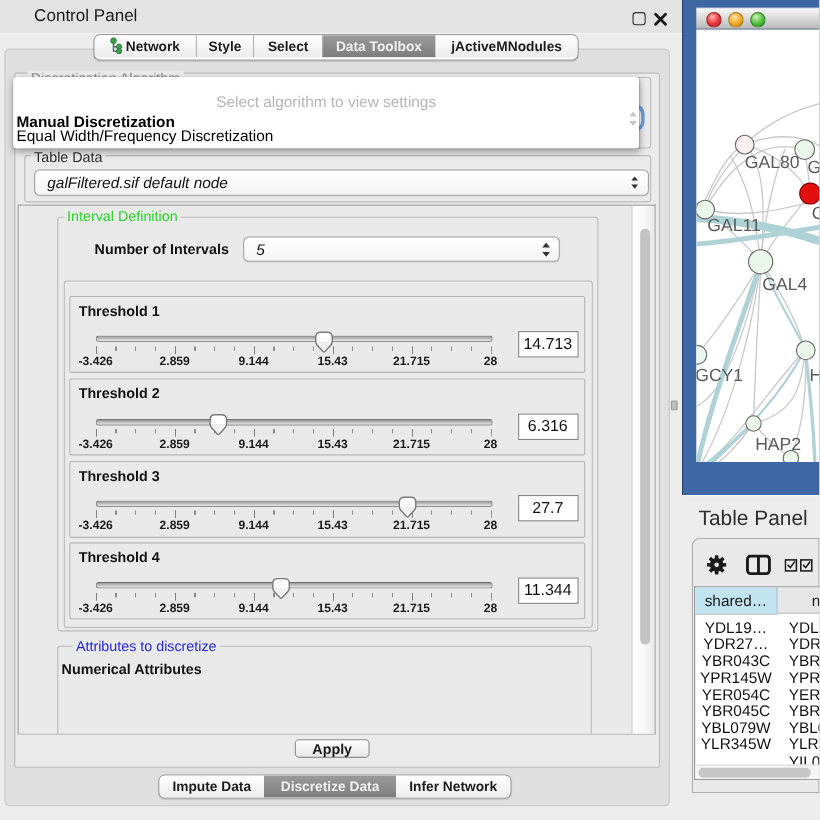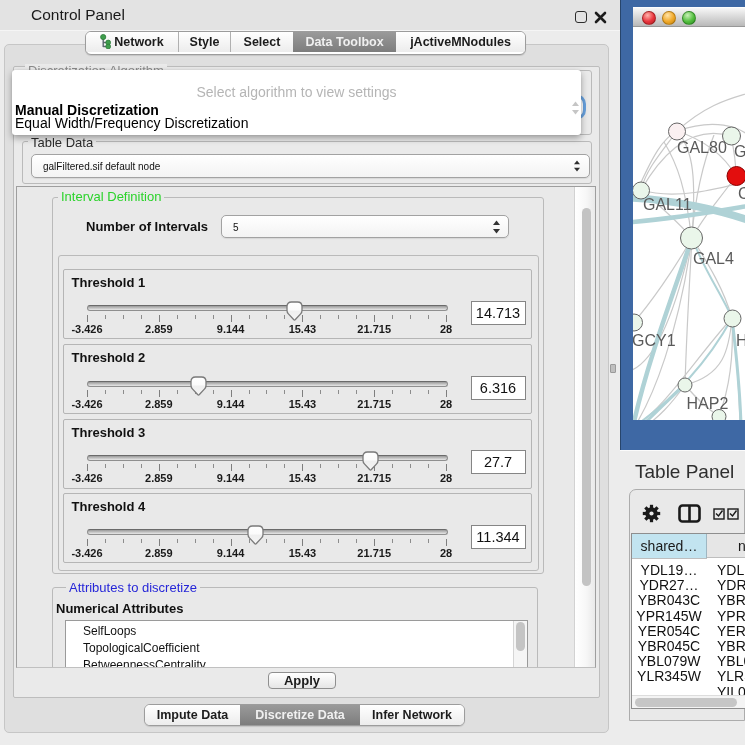--- a/index.html
+++ b/index.html
@@ -2,21 +2,21 @@
 <html><head><meta charset="utf-8">
 <style>
 html,body{margin:0;padding:0;}
 body{width:745px;height:745px;position:relative;overflow:hidden;
   font-family:"Liberation Sans",sans-serif;background:#ECECEC;}
 .abs{position:absolute;}
 .etch{border:1px solid #BABABA;border-radius:3px;}
 .gtitle{position:absolute;font-size:13px;background:#E9E9E9;padding:0 3px;line-height:13px;}
 .combo{position:absolute;background:linear-gradient(#FFFFFF,#F3F3F3);border:1px solid #A2A2A2;
   border-radius:5px;box-shadow:0 1px 1px rgba(0,0,0,0.08);}
-.combo .txt{position:absolute;left:11px;top:50%;transform:translateY(-50%);font-size:10px;color:#111;}
+.combo .txt{position:absolute;left:11px;top:50%;transform:translateY(-50%);font-size:14px;color:#111;font-style:italic;}
 .tick-minor{position:absolute;height:4px;
   background:repeating-linear-gradient(90deg,#8C8C8C 0,#8C8C8C 1px,transparent 1px,transparent 17.95px);}
 .tick-major{position:absolute;height:7px;
   background:repeating-linear-gradient(90deg,#7E7E7E 0,#7E7E7E 1px,transparent 1px,transparent 71.8px);}
 .slab{position:absolute;transform:translateX(-50%);font-size:11px;font-weight:bold;color:#1a1a1a;}
 .thr-title{position:absolute;font-size:13px;font-weight:bold;color:#111;}
 .vbox{position:absolute;width:53px;height:22px;background:#fff;border:1px solid #858585;
   font-size:14.5px;color:#111;text-align:center;line-height:22px;}
 .track{position:absolute;width:359px;height:4px;border:1px solid #8F8F8F;border-top-color:#6A6A6A;
   border-radius:3px;background:linear-gradient(#9A9A9A,#E8E8E8);}
@@ -160,27 +160,20 @@
           <stop offset="0.45" stop-color="#FBFBFB"></stop>
 <stop offset="0.5" stop-color="#EFEFEF"></stop>
           <stop offset="1" stop-color="#F4F4F4"></stop>
         </linearGradient>
       </defs>
     </svg>
 <div class="vbox" style="left:453.5px;top:337.5px;">11.344</div>
 <div class="abs etch" style="left:35px;top:400px;width:484px;height:110px;"></div>
 <div class="gtitle" style="left:49px;top:394px;color:#2626D8;">Attributes to discretize</div>
 <div class="abs" style="left:39px;top:414px;font-size:13px;font-weight:bold;color:#111;">Numerical Attributes</div>
-<div class="abs" style="left:48px;top:432.5px;width:463px;height:80px;background:#fff;border:1px solid #9A9A9A;box-sizing:border-box;">
-<div style="position:absolute;left:17px;top:3px;font-size:12px;color:#111;">SelfLoops</div>
-<div style="position:absolute;left:17px;top:20px;font-size:12px;color:#111;">TopologicalCoefficient</div>
-<div style="position:absolute;left:17px;top:37px;font-size:12px;color:#111;">BetweennessCentrality</div>
-<div style="position:absolute;right:0;top:0;width:13px;height:79px;background:#F5F5F5;border-left:1px solid #D5D5D5;"></div>
-<div style="position:absolute;right:2px;top:1.5px;width:9px;height:29px;background:#C4C4C4;border-radius:4.5px;"></div>
-</div>
 <div class="abs" style="right:0;top:0;width:20px;height:480px;background:linear-gradient(90deg,#FFFFFF,#F7F7F7 55%,#E9E9E9);border-left:1px solid #D2D2D2;"></div>
 <div class="abs" style="right:4px;top:21px;width:9px;height:378px;background:#C3C3C3;border-radius:4.5px;"></div>
 </div>
 
 <div class="abs" style="left:12px;top:70px;width:569px;height:65px;background:#FFFFFF;border-radius:3px;
  box-shadow:0 3px 7px rgba(0,0,0,0.35),0 0 1px rgba(0,0,0,0.2);"></div>
 <div class="abs" style="left:12px;top:84px;width:569px;height:14px;text-align:center;font-size:14px;color:#B5B5B5;">Select algorithm to view settings</div>
 <div class="abs" style="left:15px;top:101.5px;font-size:14px;font-weight:bold;color:#000;">Manual Discretization</div>
 <div class="abs" style="left:15px;top:115px;font-size:14px;color:#000;">Equal Width/Frequency Discretization</div>
 <svg class="abs" style="left:571px;top:101px;opacity:0.28;" width="9" height="14" viewBox="0 0 9 14">

